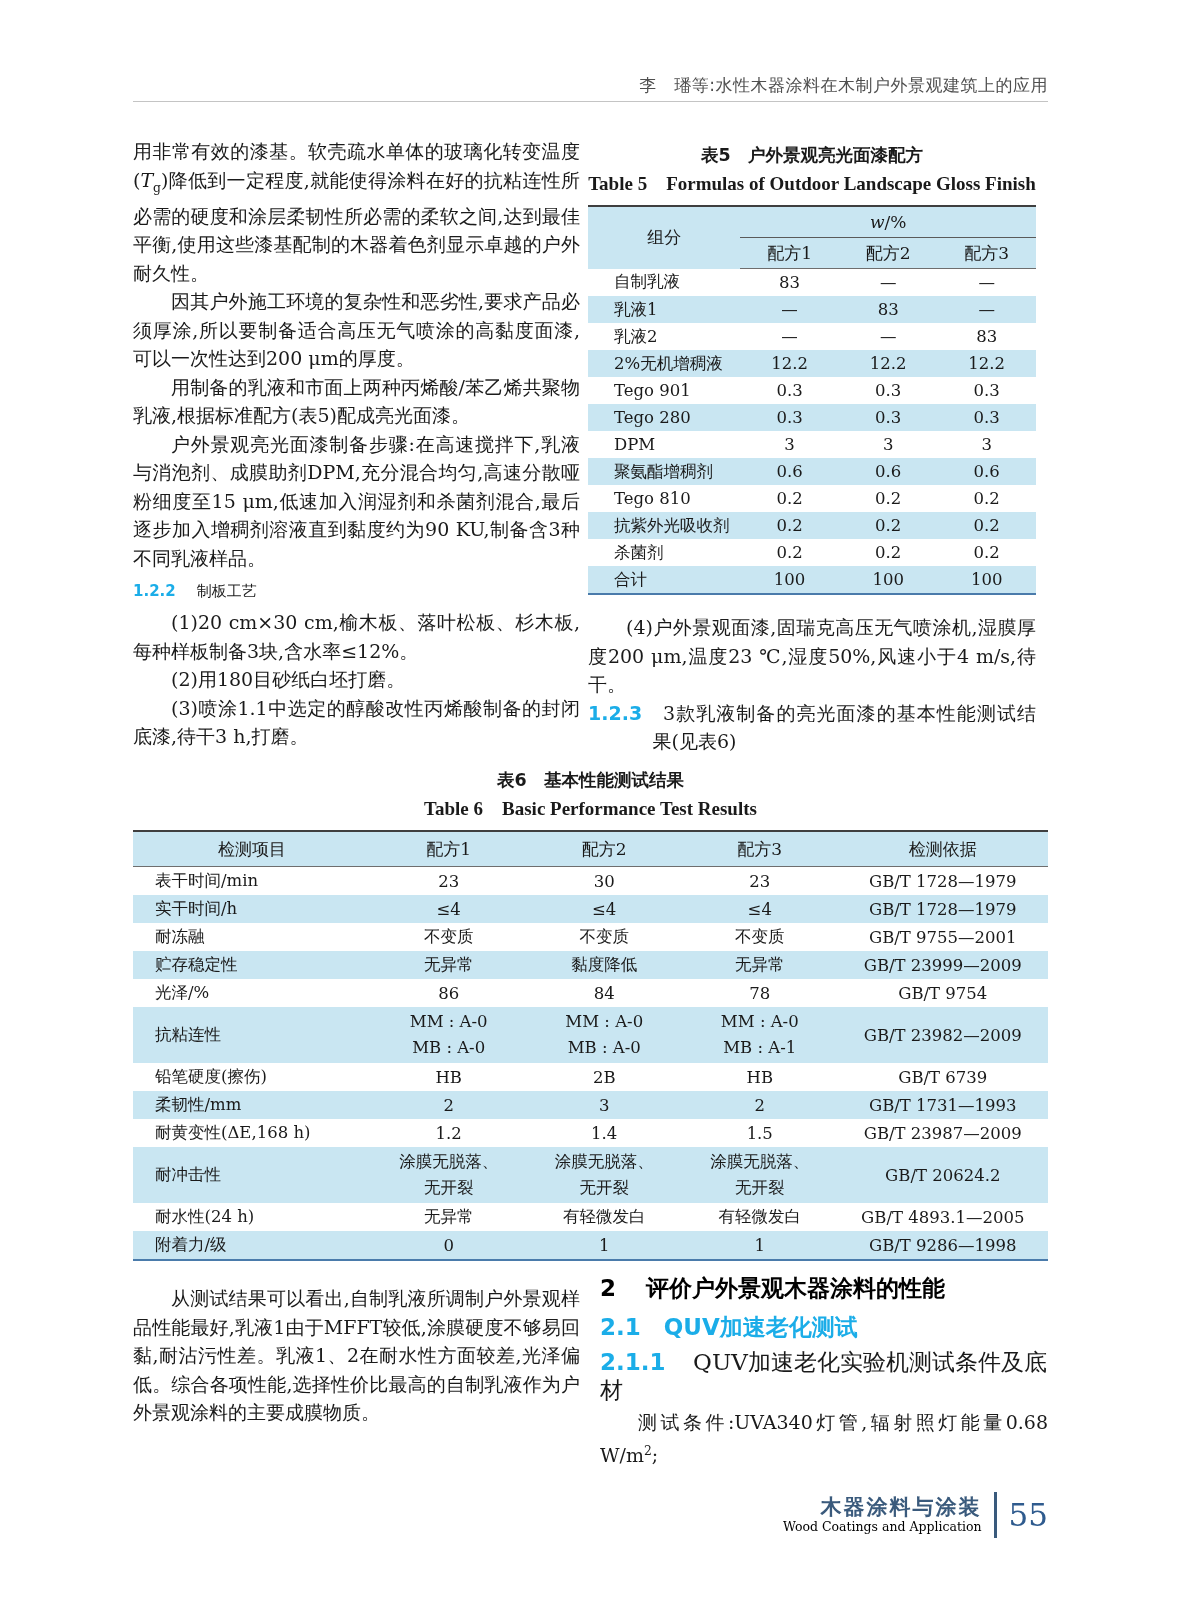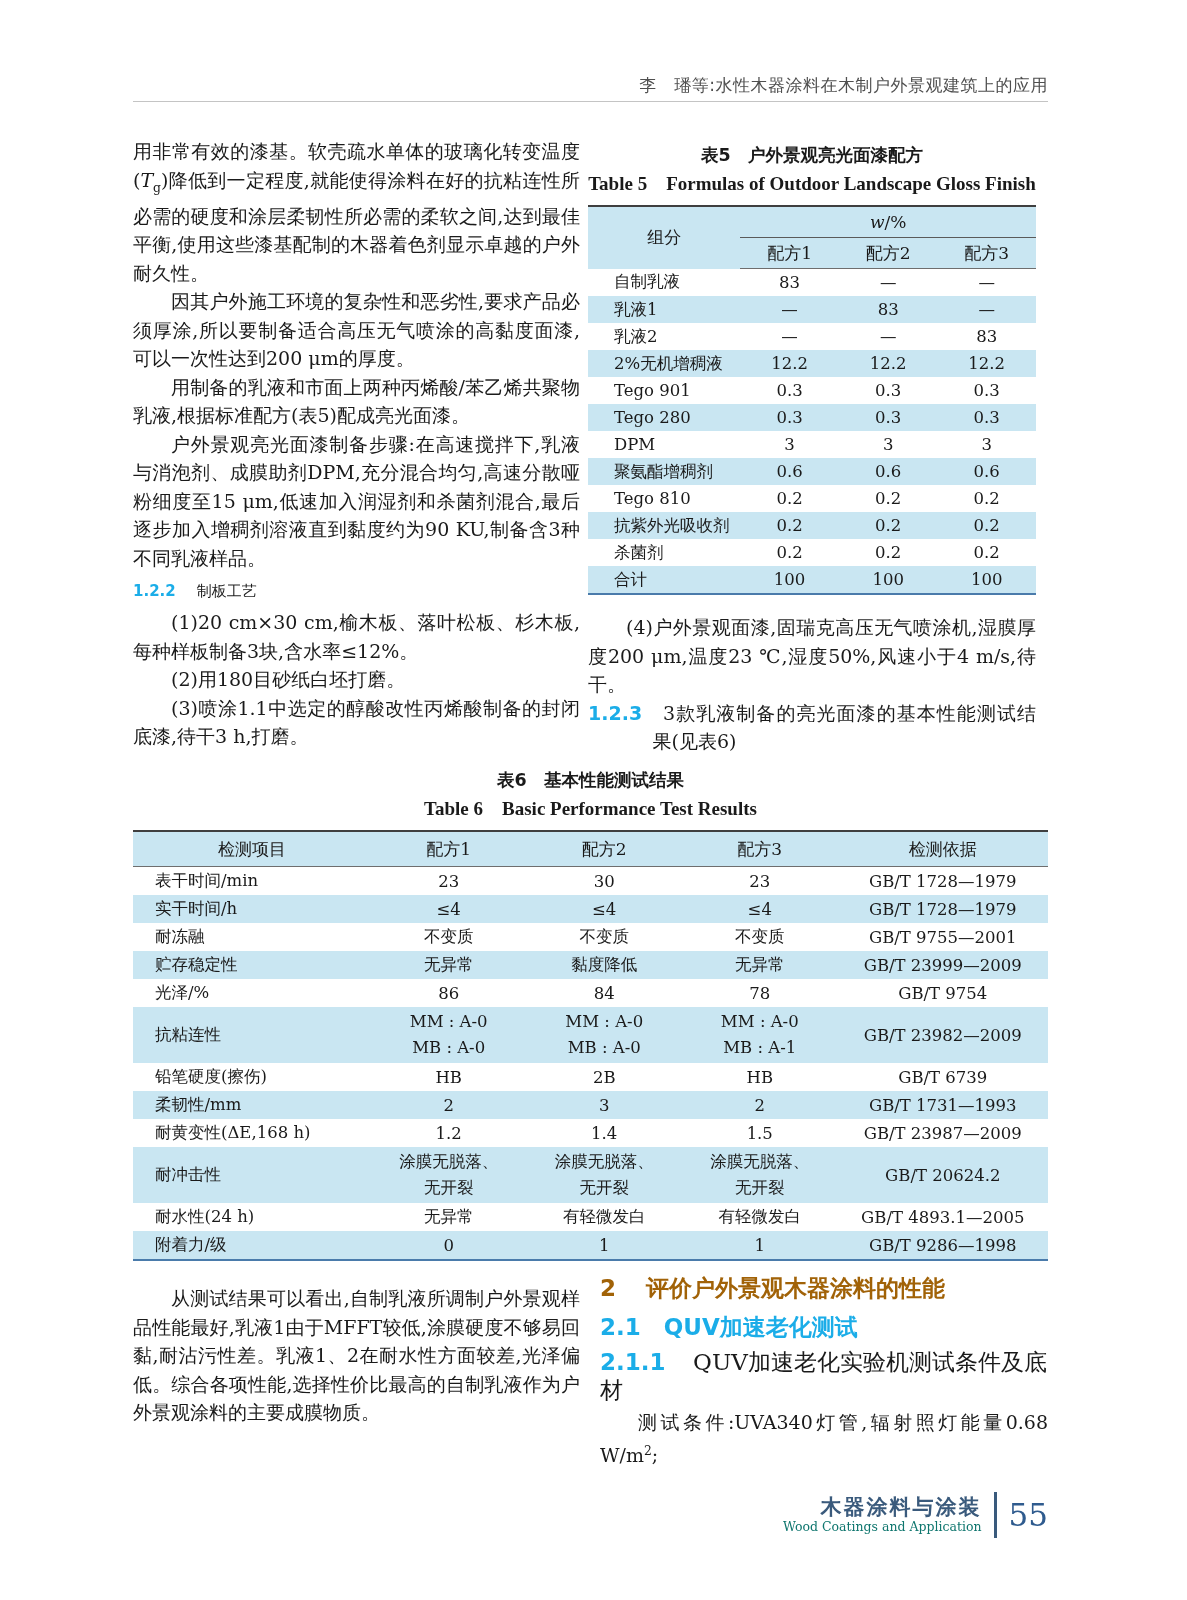--- a/index.html
+++ b/index.html
@@ -20,21 +20,21 @@
   .body-par{font-size:19px;line-height:28.5px;text-align:justify;margin:0;}
   .indent{text-indent:2em;}
 
   
   .sec-line{font-family:"DejaVu Sans","Liberation Sans",sans-serif;font-size:15px;line-height:30px;margin:4px 0 2px 0;}
   .sec-num{color:#1bade8;font-weight:bold;margin-right:1.4em;}
   .sec-label{color:#1c1c1c;font-weight:500;}
   .hang-123{font-size:19px;line-height:28.5px;text-align:justify;margin:0;padding-left:3.4em;text-indent:-3.4em;}
   .hang-123 .sec-num{margin-right:1.1em;}
 
-  .h2-main{font-family:"DejaVu Sans","Liberation Sans",sans-serif;color:#a16207;font-weight:bold;
+  .h2-main{font-family:"DejaVu Sans","Liberation Sans",sans-serif;color:#000000;font-weight:bold;
         font-size:23px;line-height:32px;margin:2px 0 10px 0;}
   .h2-main .num{margin-right:1.3em;}
   .h2-sub{font-family:"DejaVu Sans","Liberation Sans",sans-serif;color:#1bade8;font-weight:bold;
         font-size:23px;line-height:26px;margin:0 0 8px 0;}
   .h2-sub .num{margin-right:1em;}
   .h3-line{font-size:23px;line-height:28px;margin:0 0 4px 0;}
   .h3-line .sec-num{font-family:"DejaVu Sans","Liberation Sans",sans-serif;margin-right:1.2em;}
 
   
   .cap-zh{font-family:"DejaVu Sans","Liberation Sans",sans-serif;font-weight:bold;font-size:17.5px;
@@ -68,21 +68,21 @@
   .t6 col.w1{width:26%;} .t6 col.w2{width:17%;} .t6 col.w3{width:17%;}
   .t6 col.w4{width:17%;} .t6 col.w5{width:23%;}
   .t6 tr.tall td{height:56px;}
   .t6 td.ml{white-space:pre-line;line-height:1.55;}
 
   
   .footer{position:absolute;top:1492px;right:139px;display:flex;align-items:center;gap:12px;}
   .f-names{display:flex;flex-direction:column;align-items:flex-end;}
   .f-zh{font-family:"DejaVu Sans","Liberation Sans",sans-serif;font-weight:bold;font-size:21px;
         color:#3a5a7c;line-height:24px;letter-spacing:2px;}
-  .f-en{font-family:"DejaVu Serif","Liberation Serif",serif;font-size:12.5px;color:#0f766e;line-height:16px;}
+  .f-en{font-family:"DejaVu Serif","Liberation Serif",serif;font-size:12.5px;color:#000000;line-height:16px;}
   .f-bar{width:3px;height:46px;background:#3a5a7c;}
   .f-num{font-family:"DejaVu Serif","Liberation Serif",serif;font-size:31px;color:#2f5b8e;line-height:46px;}
 
   sub{font-size:.65em;} sup{font-size:.65em;}
   .it{font-style:italic;}
 </style>
 </head>
 <body>
 
 <div class="page">

